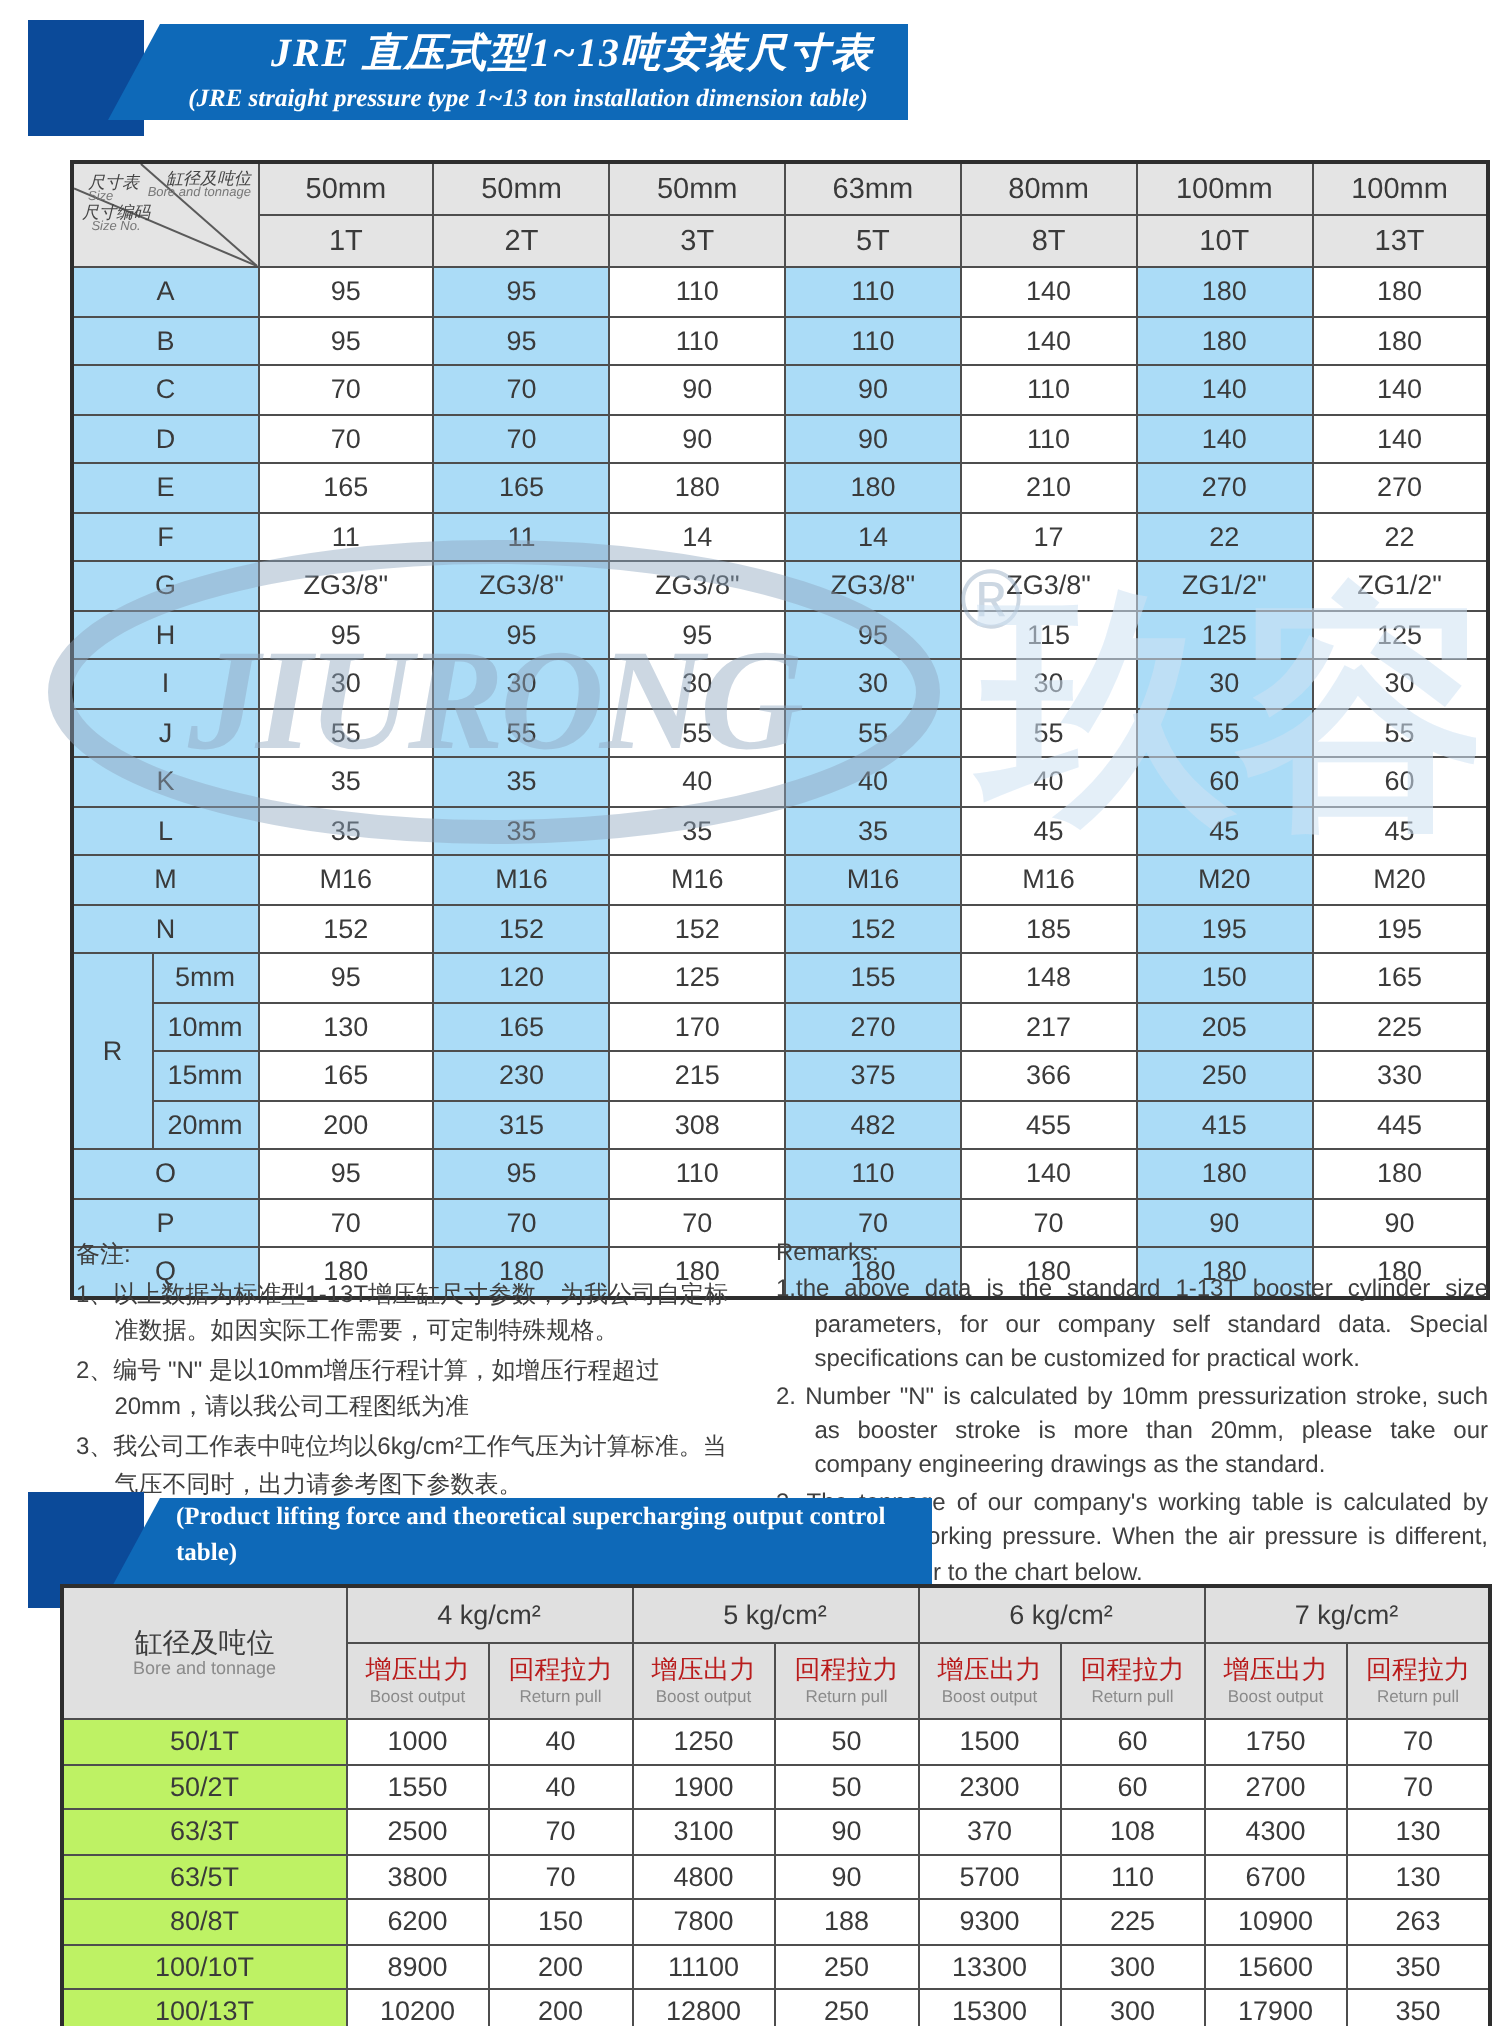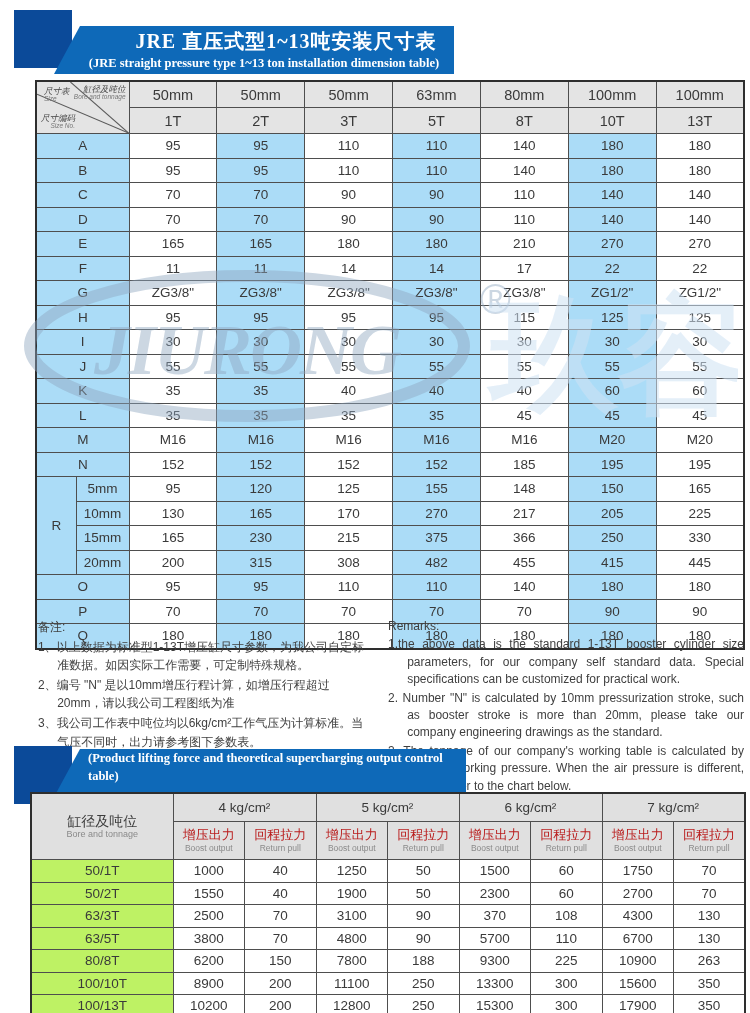--- a/index.html
+++ b/index.html
@@ -5,21 +5,21 @@
   html,body{margin:0;padding:0;background:#fff;}
   .page{position:relative;width:750px;height:1013px;background:#fff;overflow:hidden;
         font-family:"Liberation Sans",sans-serif;}
   
   .sq{position:absolute;width:58px;height:58px;background:#0b4a99;}
   .rb{position:absolute;background:#0e69b8;color:#fff;
       clip-path:polygon(26px 0,100% 0,100% 100%,0 100%);
       font-family:"Liberation Serif",serif;}
   .rb .bt{display:block;font-size:20px;font-weight:bold;line-height:26px;letter-spacing:1px;}
   .rb .bs{display:block;font-size:12.5px;font-weight:bold;line-height:18px;}
-  #rb1{left:54px;top:26px;width:400px;height:48px;}
+  #rb1{left:54px;top:12px;width:400px;height:48px;font-style:italic;}
   #rb1 .bt{text-align:center;padding:2px 6px 0 70px;}
   #rb1 .bs{text-align:center;padding-left:20px;}
   #rb2{left:54px;top:749px;width:412px;height:48px;}
   #rb2 .bt{font-size:19px;padding:3px 0 0 41px;}
   #rb2 .bs{padding-left:34px;}
   
   table{border-collapse:collapse;table-layout:fixed;}
   .t1{position:absolute;left:35px;top:68px;width:710px;border:2px solid #2e2e2e;margin-top:12px;}
   .t1 th,.t1 td{border:1px solid #4e4e4e;text-align:center;vertical-align:middle;
       font-weight:normal;color:#3a3a3a;padding:0;font-size:13.5px;height:23.5px;}
@@ -29,21 +29,21 @@
   .sl{font-size:13px;}
   
   .corner{position:relative;background:#e4e4e4;padding:0;}
   .corner .diag{position:absolute;left:0;top:0;width:100%;height:100%;}
   .corner .diag line{stroke:#5a5a5a;stroke-width:1;}
   .corner span{position:absolute;line-height:1.05;}
   .corner .cn{display:block;font-size:8.5px;color:#444;}
   .corner .en{display:block;font-size:6.5px;color:#777;}
   .c-tl{top:5px;left:7px;text-align:left;}
   .c-tr{top:3px;right:3px;text-align:right;}
-  .c-bl{bottom:3px;left:4px;text-align:right;}
+  .c-bl{bottom:15px;left:4px;text-align:center;}
   
   .wm{position:absolute;left:22px;top:262px;width:716px;height:168px;pointer-events:none;}
   .wm .logo{opacity:.45;}
   .wm .cjk{opacity:.55;}
   
   .remarks{position:absolute;left:38px;top:618px;width:706px;display:flex;gap:14px;
       color:#3f3f3f;font-size:12px;}
   .rem-col{flex:1;}
   .rem-cn{max-width:336px;line-height:1.55;}
   .rem-en{max-width:356px;line-height:1.45;text-align:justify;}

